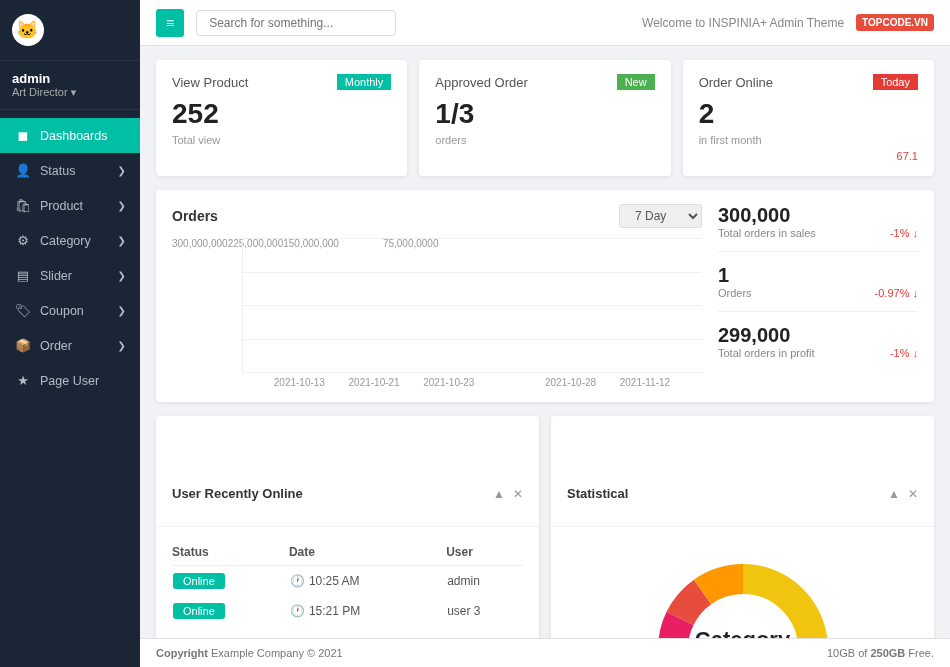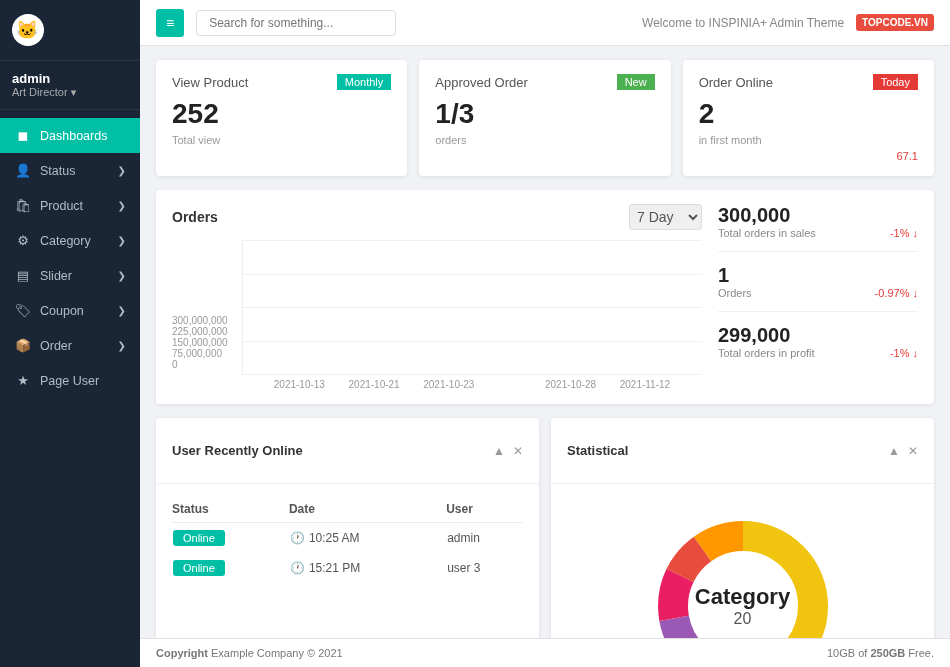--- a/index.html
+++ b/index.html
@@ -40,41 +40,41 @@
     .stat-card .stat-value { font-size: 28px; font-weight: 700; color: #222; margin-bottom: 4px; }
     .stat-card .stat-label { font-size: 11px; color: #999; }
     .stat-card .stat-sub { font-size: 11px; color: #e53935; text-align: right; margin-top: 4px; }
 
     
     .orders-section { background: #fff; border-radius: 4px; padding: 14px 16px; margin-bottom: 14px; box-shadow: 0 1px 4px rgba(0,0,0,0.08); display: flex; gap: 16px; }
     .orders-chart-area { flex: 1; }
     .orders-header { display: flex; align-items: center; justify-content: space-between; margin-bottom: 10px; }
     .orders-title { font-size: 14px; font-weight: 600; color: #333; }
     .orders-filter { display: flex; align-items: center; gap: 8px; }
-    .orders-filter select { border: 1px solid #ddd; border-radius: 3px; padding: 3px 3px; font-size: 14px; color: #555; }
+    .orders-filter select { border: 1px solid #ddd; border-radius: 3px; padding: 3px 11px; font-size: 12px; color: #555; }
 
     
     .chart-container { position: relative; height: 150px; }
     .bar-group { display: flex; align-items: flex-end; gap: 3px; }
     .bar { width: 14px; border-radius: 1px 1px 0 0; }
     .bar-teal { background: #00bfa5; }
     .bar-blue { background: #1565c0; }
 
     
     .orders-stats { width: 200px; flex-shrink: 0; }
     .orders-stat-item { margin-bottom: 12px; padding-bottom: 12px; border-bottom: 1px solid #f0f0f0; }
     .orders-stat-item:last-child { border-bottom: none; }
     .orders-stat-value { font-size: 20px; font-weight: 700; color: #222; }
     .orders-stat-label { font-size: 11px; color: #888; display: flex; justify-content: space-between; align-items: center; }
     .orders-stat-change { font-size: 11px; color: #e53935; }
 
     
     .bottom-row { display: flex; gap: 12px; }
     .panel { background: #fff; border-radius: 4px; box-shadow: 0 1px 4px rgba(0,0,0,0.08); flex: 1; }
-    .panel-header { display: flex; align-items: center; justify-content: space-between; padding: 25px 16px; border-bottom: 1px solid #f0f0f0; }
+    .panel-header { display: flex; align-items: center; justify-content: space-between; padding: 25px 16px; border-bottom: 1px solid #f0f0f0; margin-top: 45px; }
     .panel-title { font-size: 13px; font-weight: 600; color: #333; }
     .panel-controls { display: flex; gap: 8px; }
     .panel-btn { background: none; border: none; cursor: pointer; color: #999; font-size: 12px; }
     .panel-content { padding: 12px 16px; }
 
     
     .user-table { width: 100%; border-collapse: collapse; }
     .user-table th { text-align: left; font-size: 12px; color: #555; font-weight: 600; padding: 6px 0; border-bottom: 1px solid #eee; }
     .user-table td { padding: 8px 1px; font-size: 12px; color: #555; }
     .status-badge { padding: 2px 10px; border-radius: 3px; font-size: 11px; color: #fff; font-weight: 500; }
@@ -190,25 +190,25 @@
         <div class="orders-header">
           <span class="orders-title">Orders</span>
           <div class="orders-filter">
             <select>
               <option>7 Day</option><option>30 Day</option><option>90 Day</option>
             </select>
           </div>
         </div>
         <div class="chart-container">
           <div style="display:flex;height:100%;">
-            <div style="width:70px;display:flex;flex-direction:column;justify-content:flex-end;padding-bottom:20px;">
+            <div style="width:70px;display:flex;flex-direction:row;justify-content:space-between;padding-bottom:20px;">
               <span style="font-size:10px;color:#999;">300,000,000</span>
               <span style="font-size:10px;color:#999;">225,000,000</span>
               <span style="font-size:10px;color:#999;">150,000,000</span>
-              <span style="font-size:10px;color:#999;">75,000,000</span>
+              <span style="font-size:10px;color:#999;margin-left:44px;">75,000,000</span>
               <span style="font-size:10px;color:#999;">0</span>
             </div>
             <div style="flex:1;display:flex;flex-direction:column;">
               <div style="flex:1;position:relative;border-left:1px solid #eee;">
 
                 <div style="position:absolute;top:0;left:0;right:0;bottom:0;display:flex;flex-direction:column;justify-content:space-between;">
                   <div style="border-top:1px solid #f0f0f0;width:100%;"></div>
                   <div style="border-top:1px solid #f0f0f0;width:100%;"></div>
                   <div style="border-top:1px solid #f0f0f0;width:100%;"></div>
                   <div style="border-top:1px solid #f0f0f0;width:100%;"></div>

